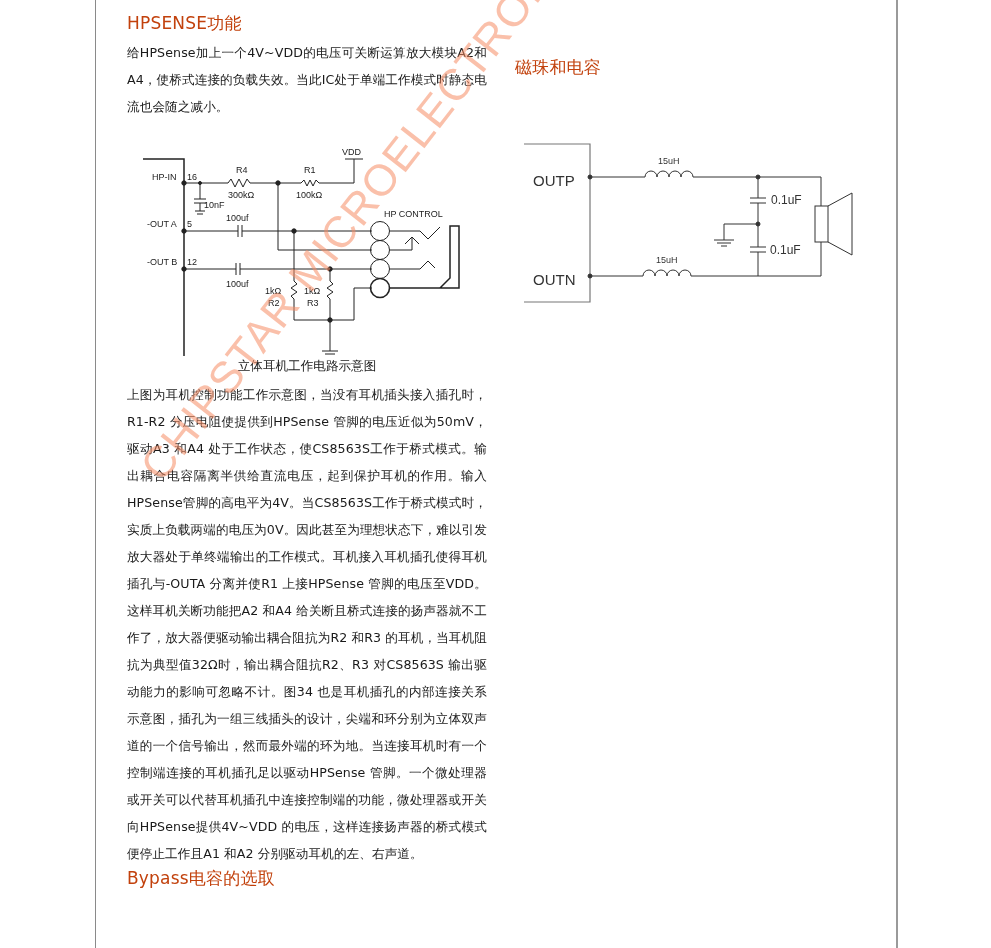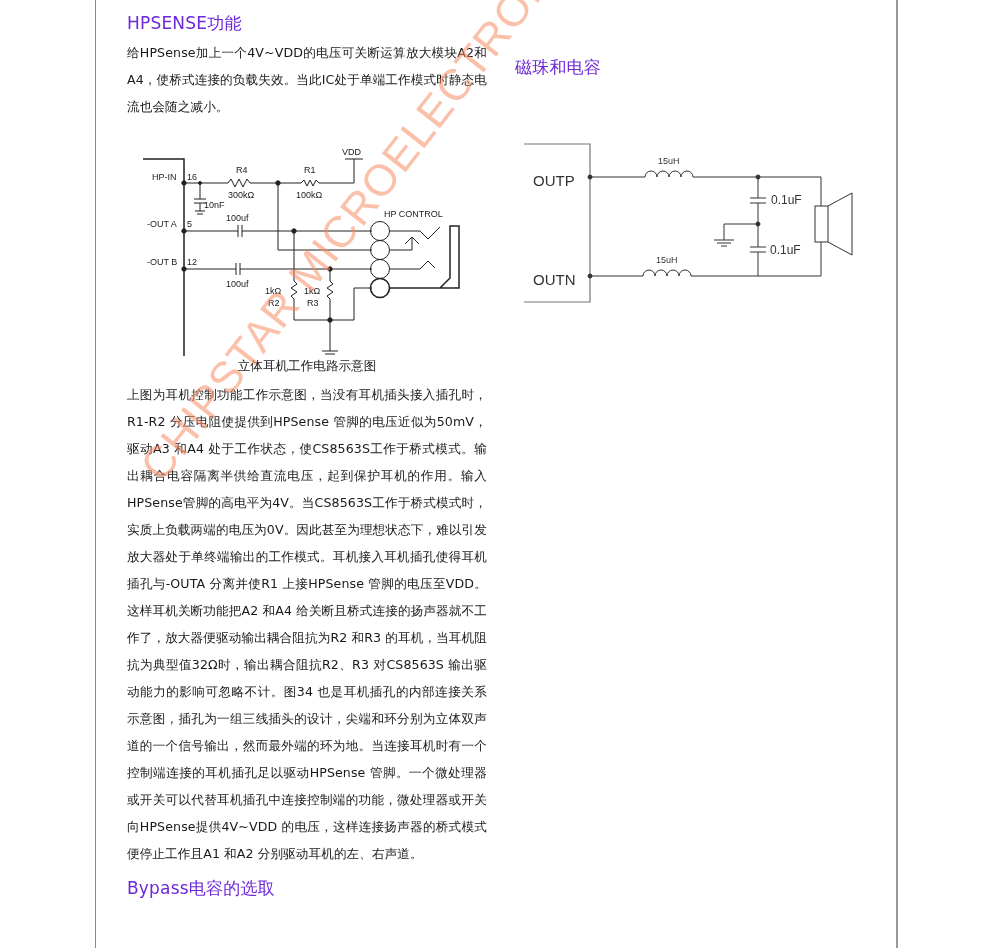--- a/index.html
+++ b/index.html
@@ -3,21 +3,21 @@
 <meta charset="utf-8">
 <style>
   html, body { margin:0; padding:0; background:#ffffff; }
   body { width:991px; height:948px; position:relative; overflow:hidden;
          font-family:"DejaVu Sans","Liberation Sans",sans-serif; color:#1a1a1a; }
   .page-border-left { position:absolute; left:95px; top:0; width:1px; height:948px; background:#8a8a8a; }
   .page-border-right { position:absolute; left:896px; top:0; width:2px; height:948px; background:#9a9a9a; }
   .col { position:absolute; }
   .col-left { left:127px; top:12px; width:360px; }
   .col-right { left:515px; top:8px; width:350px;margin-top:48px; }
-  h2 { font-weight:normal; font-size:17px; margin:0 0 4px 0; letter-spacing:0.2px; color:#6d28d9; }
+  h2 { font-weight:normal; font-size:17px; margin:0 0 4px 0; letter-spacing:0.2px; color:#c2410c; }
   .para { font-size:12.6px; line-height:27px; margin:0; text-align:justify; letter-spacing:0.1px; }
   .caption { font-size:12.6px; text-align:center; margin:2px 0 6px 0; }
   .schem { display:block; }
   .watermark { position:absolute; left:170px; top:440px; font-family:"Liberation Sans",sans-serif;
                font-size:44px; color:rgba(246,140,100,0.55); transform:rotate(-52deg);
                transform-origin:left bottom; white-space:nowrap; letter-spacing:1px;
                pointer-events:none; }
 </style>
 </head>
 <body>
@@ -127,21 +127,21 @@
         <text x="268" y="265">R2</text>
         <text x="304" y="253">1kΩ</text>
         <text x="307" y="265">R3</text>
       </g>
     </svg>
     <div class="caption">立体耳机工作电路示意图</div>
   </div>
 
   <p class="para">上图为耳机控制功能工作示意图，当没有耳机插头接入插孔时，R1-R2 分压电阻使提供到HPSense 管脚的电压近似为50mV，驱动A3 和A4 处于工作状态，使CS8563S工作于桥式模式。输出耦合电容隔离半供给直流电压，起到保护耳机的作用。输入HPSense管脚的高电平为4V。当CS8563S工作于桥式模式时，实质上负载两端的电压为0V。因此甚至为理想状态下，难以引发放大器处于单终端输出的工作模式。耳机接入耳机插孔使得耳机插孔与-OUTA 分离并使R1 上接HPSense 管脚的电压至VDD。这样耳机关断功能把A2 和A4 给关断且桥式连接的扬声器就不工作了，放大器便驱动输出耦合阻抗为R2 和R3 的耳机，当耳机阻抗为典型值32Ω时，输出耦合阻抗R2、R3 对CS8563S 输出驱动能力的影响可忽略不计。图34 也是耳机插孔的内部连接关系示意图，插孔为一组三线插头的设计，尖端和环分别为立体双声道的一个信号输出，然而最外端的环为地。当连接耳机时有一个控制端连接的耳机插孔足以驱动HPSense 管脚。一个微处理器或开关可以代替耳机插孔中连接控制端的功能，微处理器或开关向HPSense提供4V~VDD 的电压，这样连接扬声器的桥式模式便停止工作且A1 和A2 分别驱动耳机的左、右声道。</p>
 
-  <section style="margin-top:10px;">
+  <section style="">
     <h2>Bypass电容的选取</h2>
   </section>
 </div>
 
 <div class="col col-right">
   <section>
     <h2>磁珠和电容</h2>
   </section>
 </div>
 

